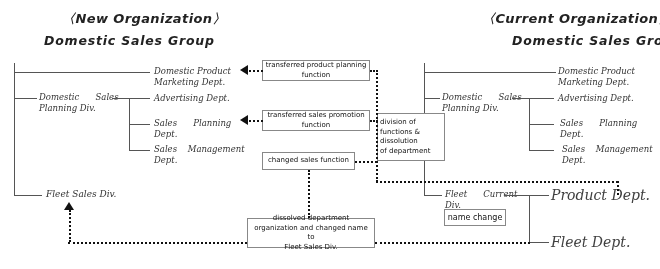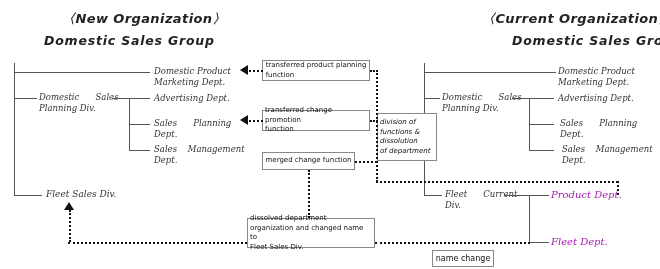--- a/index.html
+++ b/index.html
@@ -8,31 +8,31 @@
   .abs{position:absolute;font-style:italic;}
 
   
   .hdr-main{font-family:"DejaVu Sans","Liberation Sans",sans-serif;
             font-weight:bold;font-size:13px;letter-spacing:.4px;white-space:nowrap;}
   .hdr-sub{font-family:"DejaVu Sans","Liberation Sans",sans-serif;
            font-weight:bold;font-size:12.5px;letter-spacing:.8px;white-space:nowrap;}
 
   
   .node{font-size:8.5px;line-height:10.5px;white-space:pre;color:#333;}
-  .node-big{font-size:10px;line-height:14px;white-space:nowrap;color:#a21caf;}
+  .node-big{font-size:14px;line-height:14px;white-space:nowrap;color:#404040;}
   .fleet{font-size:9px;line-height:11px;white-space:nowrap;color:#333;}
 
   
   .ln-h{position:absolute;height:0;border-top:1.1px solid #555;}
   .ln-v{position:absolute;width:0;border-left:1.1px solid #555;}
 
   
   .box{position:absolute;border:1px solid #888;background:#fff;
        font-family:"DejaVu Sans","Liberation Sans",sans-serif;
-       font-size:7px;line-height:9.5px;color:#111;
+       font-size:7px;line-height:9.5px;color:#111;text-align:center;
        display:flex;align-items:center;justify-content:center;
        box-sizing:border-box;padding:1px 2px;white-space:pre-line;}
   .box.left{text-align:left;justify-content:flex-start;}
   .box.nc{font-size:8px;}
 
   
   .dot-h{position:absolute;height:0;border-top:2px dotted #111;}
   .dot-v{position:absolute;width:0;border-left:2px dotted #111;}
 
   
@@ -108,31 +108,31 @@
 <div class="ln-v" style="left:529px;top:195px;height:47px;"></div>
 <div class="ln-h" style="left:529px;top:195px;width:20px;"></div>
 <div class="ln-h" style="left:529px;top:242px;width:20px;"></div>
 
 <div class="abs node-big" style="left:551px;top:188px;">Product Dept.</div>
 <div class="abs node-big" style="left:551px;top:235px;">Fleet Dept.</div>
 
 <div class="box" style="left:262px;top:60px;width:108px;height:21px;">transferred product planning
 function</div>
 
-<div class="box" style="left:262px;top:110px;width:108px;height:21px;">transferred change promotion
+<div class="box" style="left:262px;top:110px;width:108px;height:21px;">transferred sales promotion
 function</div>
 
-<div class="box" style="left:262px;top:152px;width:93px;height:18px;">merged change function</div>
+<div class="box" style="left:262px;top:152px;width:93px;height:18px;">changed sales function</div>
 
-<div class="box left" style="left:377px;top:113px;width:60px;height:48px;font-style:italic;">division of
+<div class="box left" style="left:377px;top:113px;width:68px;height:48px;">division of
 functions &amp;
 dissolution
 of department</div>
 
-<div class="box nc" style="left:432px;top:209px;width:62px;height:17px;margin-top:41px;">name change</div>
+<div class="box nc" style="left:444px;top:209px;width:62px;height:17px;">name change</div>
 
 <div class="box" style="left:247px;top:218px;width:128px;height:30px;">dissolved department
 organization and changed name to
 Fleet Sales Div.</div>
 
 <div class="dot-h" style="left:249px;top:70px;width:14px;"></div>
 <div class="arw-l" style="left:240px;top:65px;"></div>
 
 <div class="dot-h" style="left:249px;top:120px;width:14px;"></div>
 <div class="arw-l" style="left:240px;top:115px;"></div>

